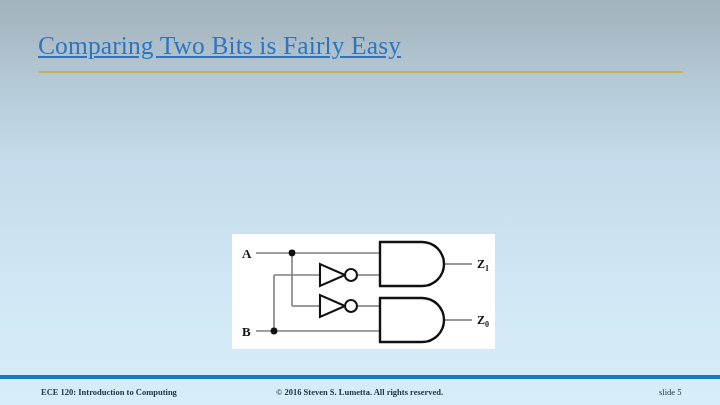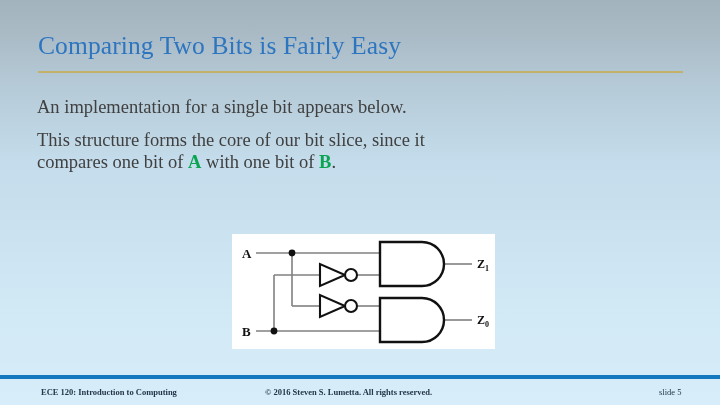--- a/index.html
+++ b/index.html
@@ -35,20 +35,21 @@
     top: 31px;
     width: 646px;
   }
   #slide-title {
     font-family: "Liberation Serif", serif;
     font-size: 25.5px;
     line-height: 30px;
     color: #2e75c0;
     letter-spacing: 0.1px;
     white-space: nowrap;
+    text-decoration: underline;
   }
   #title-rule {
     position: absolute;
     left: 38px;
     top: 71px;
     width: 645px;
     height: 2px;
     background: #c3b069;
   }
 
@@ -104,37 +105,33 @@
   }
   .footer-text {
     position: absolute;
     font-family: "Liberation Serif", serif;
     font-size: 8.5px;
     color: #23364a;
     font-weight: bold;
     white-space: nowrap;
   }
   #footer-course { left: 41px;  top: 8px; }
-  #footer-copy   { left: 265px; top: 8px; }
+  #footer-copy   { left: 276px; top: 8px; }
   #footer-slide  { left: 659px; top: 8px; font-weight: normal; }
 </style>
 </head>
 <body>
 
 <div id="slide">
 
   <div id="title-block">
     <div id="slide-title">Comparing Two Bits is Fairly Easy</div>
   </div>
   <div id="title-rule"></div>
 
-  <div id="body-block">
-    <p class="para">An implementation for a single bit appears below.</p>
-    <p class="para"><span>This structure forms the core of our bit slice, since it compares one bit of </span><span class="hl">A</span><span> with one bit of </span><span class="hl">B</span><span>.</span></p>
-  </div>
 
   <div id="circuit-panel">
     <svg id="circuit-svg" viewBox="0 0 263 115">
 
       <g stroke="#808080" stroke-width="1.6" fill="none">
 
         <line x1="24" y1="19" x2="148" y2="19"></line>
 
         <line x1="60" y1="19" x2="60" y2="72"></line>
         <line x1="60" y1="72" x2="88" y2="72"></line>

